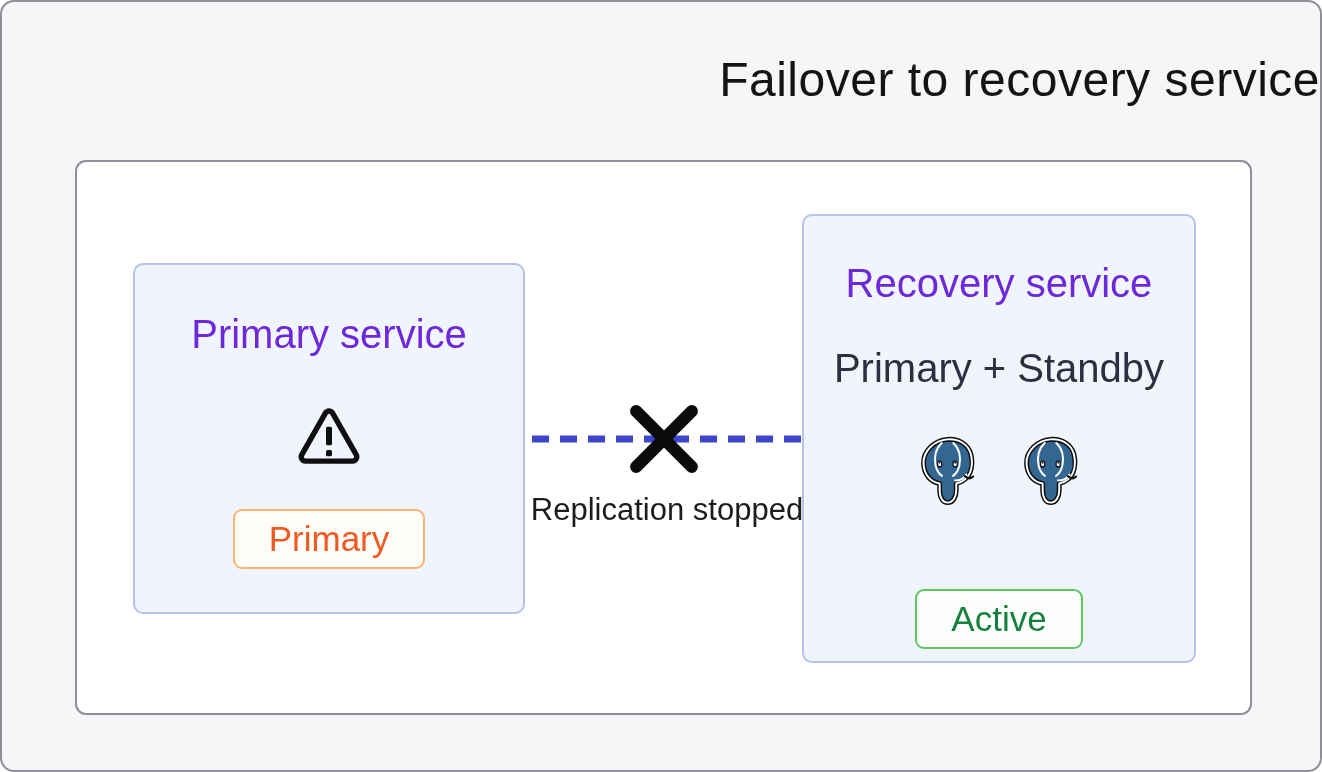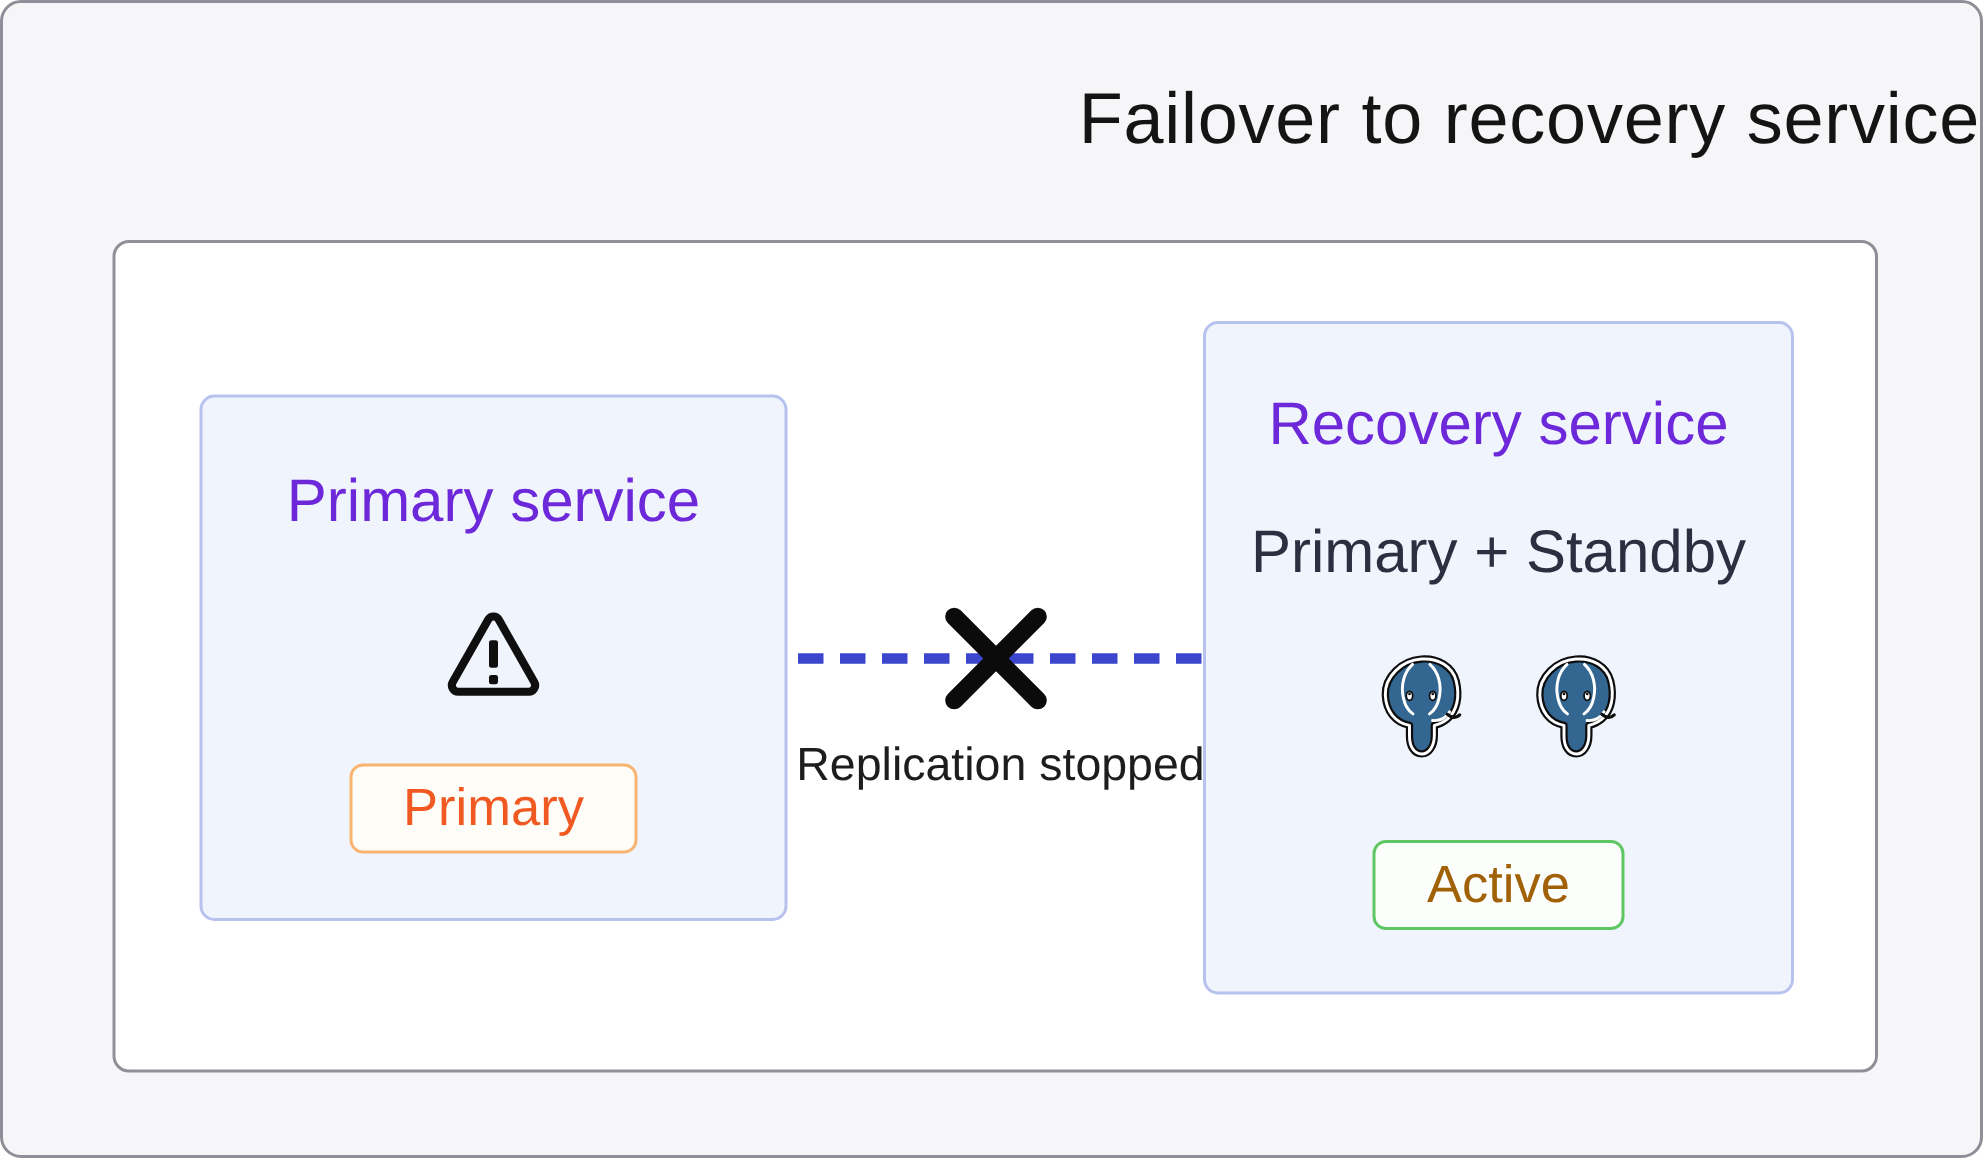--- a/index.html
+++ b/index.html
@@ -28,21 +28,21 @@
   .box-title{font-size:40px;font-weight:400;color:#6d28d9;margin:0;line-height:46px;}
   .primary-box .box-title{margin-top:46px;}
   .recovery-box .box-title{margin-top:44px;}
   .box-subtitle{font-size:40px;color:#2a3040;margin:44px 0 0 0;line-height:36px;}
   .warning-wrap{margin-top:50px;line-height:0;}
   .badge{
     font-size:35px;line-height:40px;padding:8px 34px;border-radius:9px;
     border:2px solid;background:#fffdf8;
   }
   .badge-failed{margin-top:44px;color:#f05a22;border-color:#f8b470;background:#fffdf8;}
-  .badge-active{margin-top:52px;color:#a16207;border-color:#5ec763;background:#fcfefc;}
+  .badge-active{margin-top:81px;color:#15803d;border-color:#5ec763;background:#fcfefc;}
   .elephant-row{display:flex;gap:46px;margin-top:48px;line-height:0;}
   .dash-line{position:absolute;left:455px;top:273px;line-height:0;}
   .x-mark{position:absolute;left:548px;top:238px;line-height:0;}
   .link-label{
     position:absolute;left:452px;top:322px;width:276px;text-align:center;
     font-size:31px;line-height:52px;color:#1d1d1d;
   }
 </style>
 </head>
 <body>

